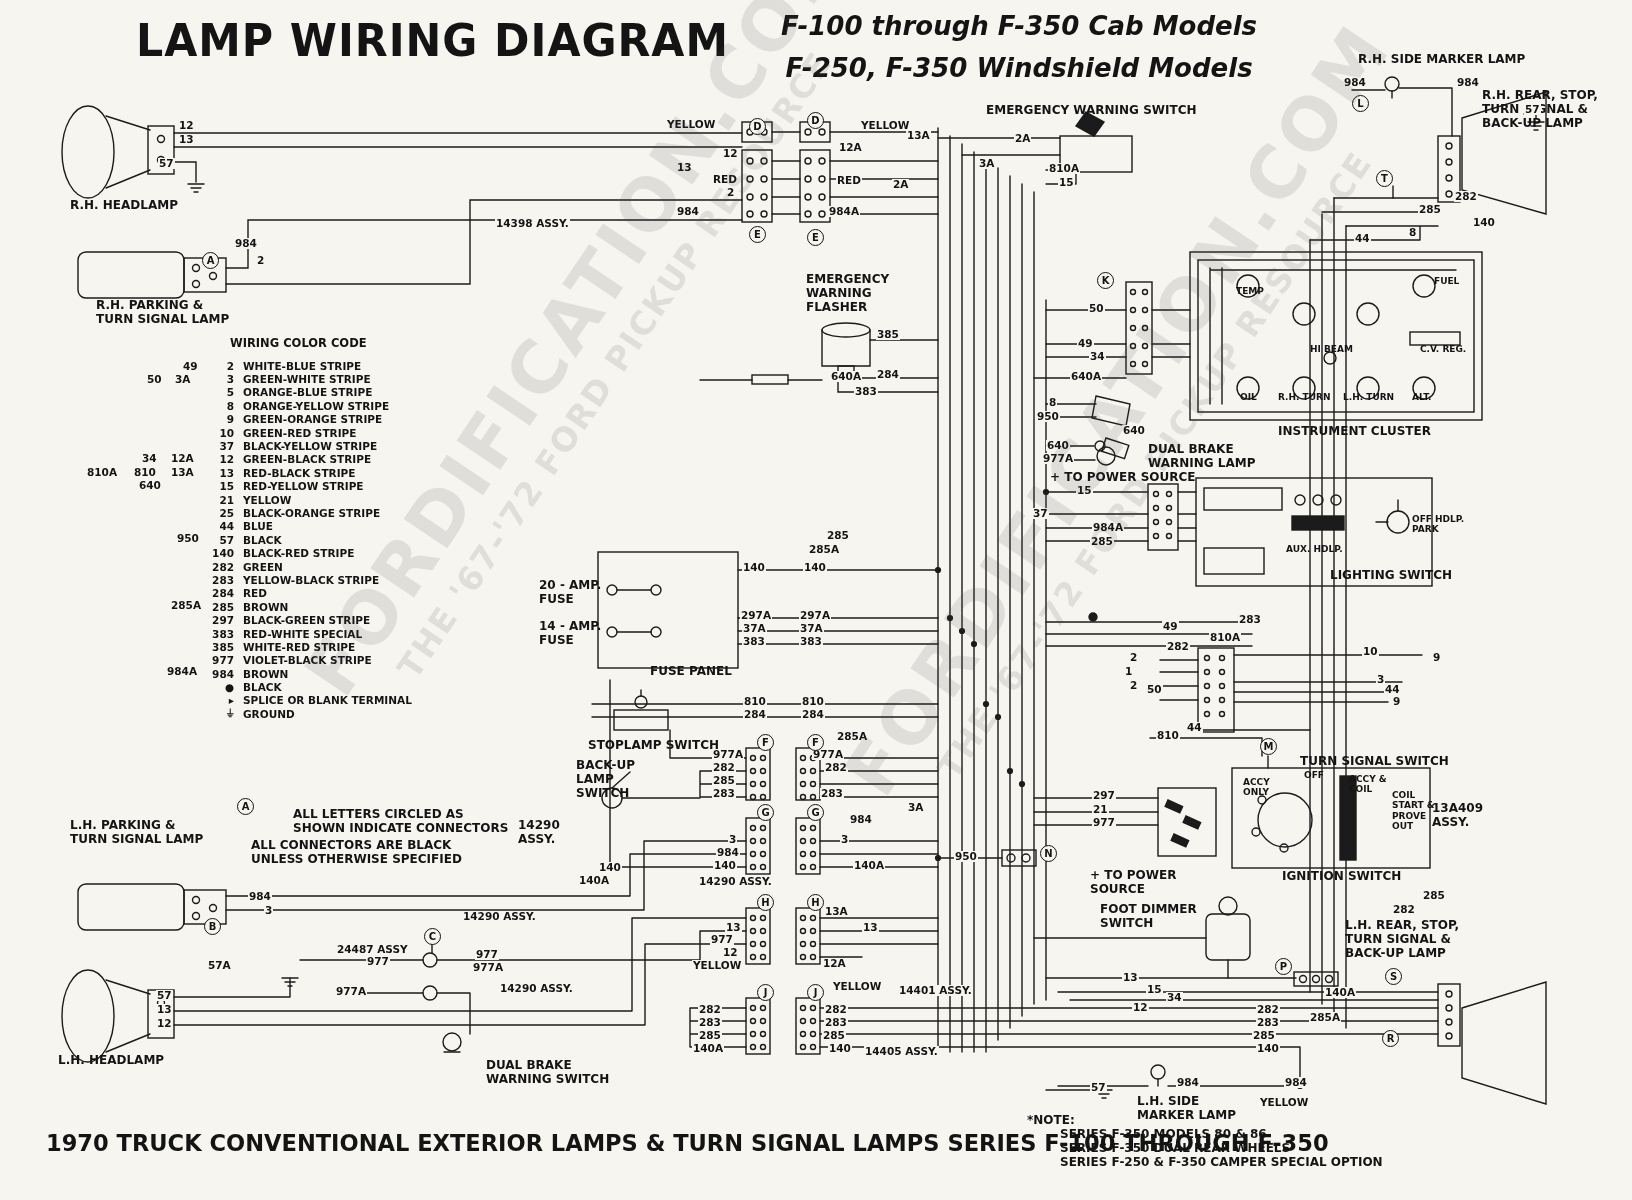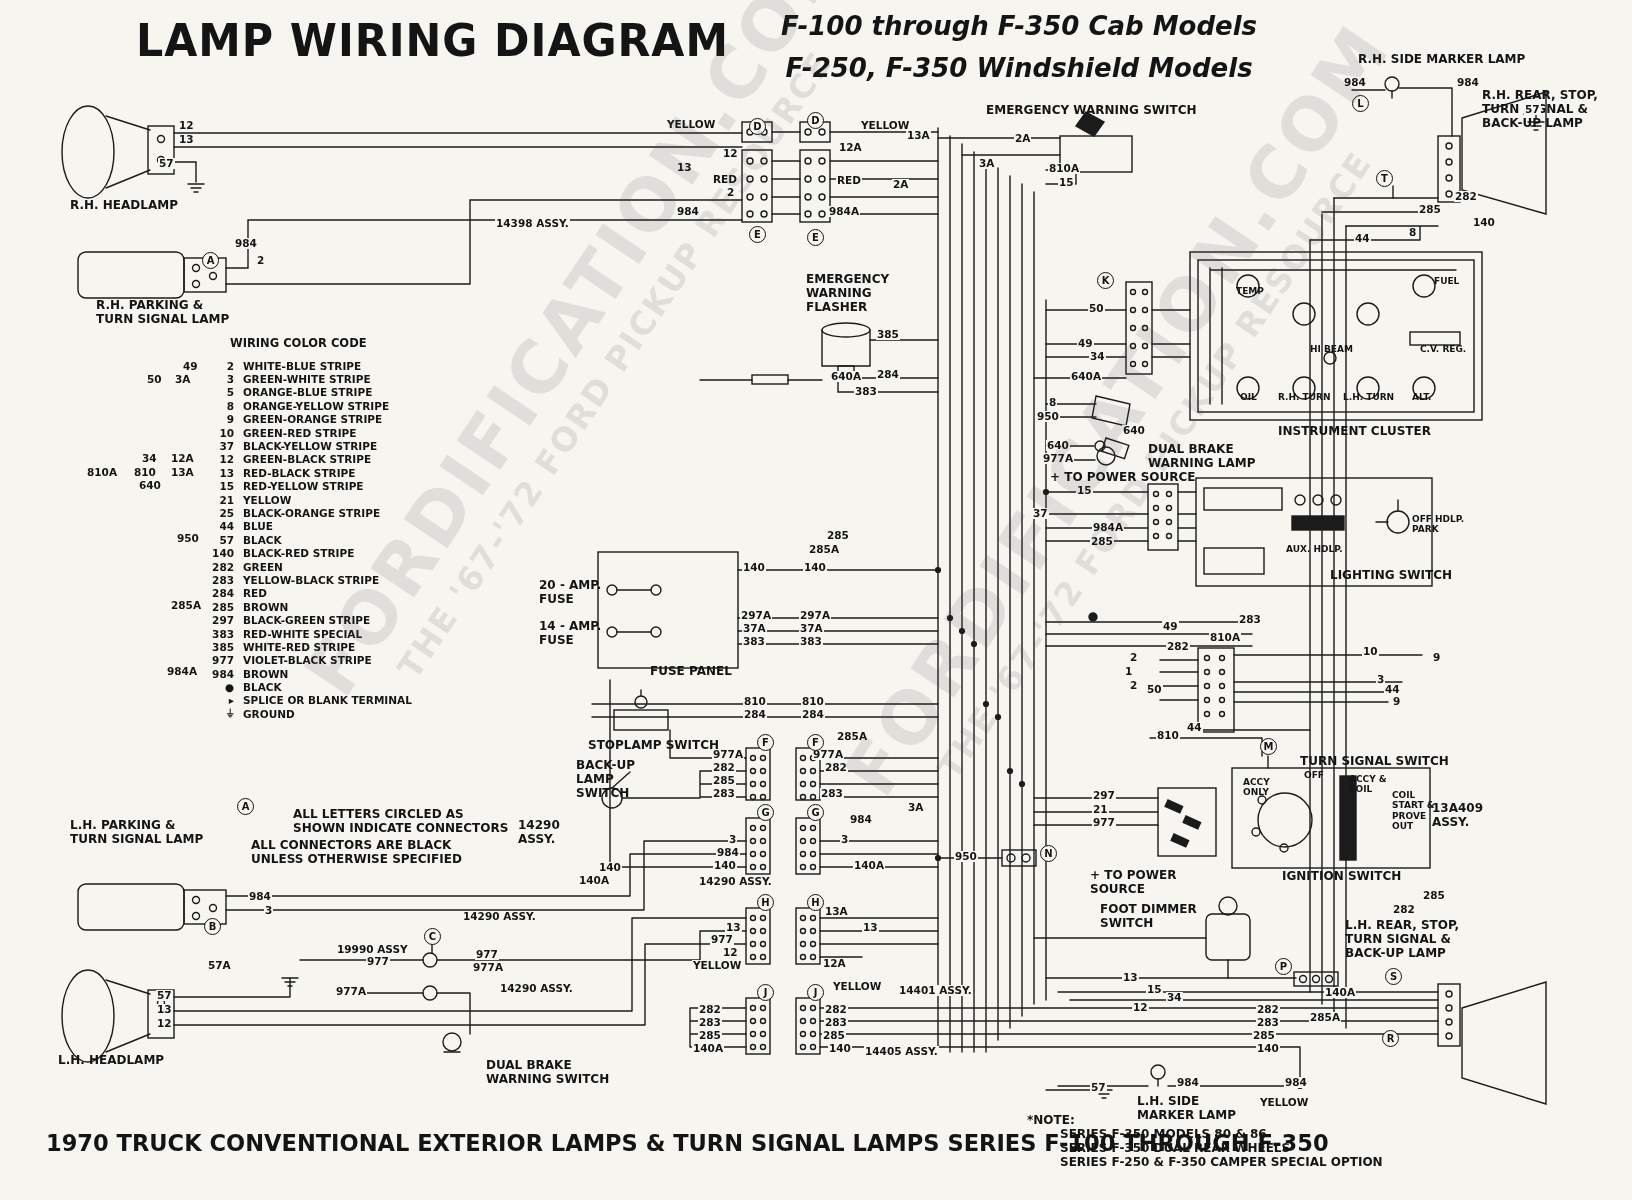--- a/index.html
+++ b/index.html
@@ -656,21 +656,21 @@
       <div class="wire-label" style="left: 692px; top: 1043px; position: absolute;">140A</div>
       <div class="wire-label" style="left: 824px; top: 1004px; position: absolute;">282</div>
       <div class="wire-label" style="left: 824px; top: 1017px; position: absolute;">283</div>
       <div class="wire-label" style="left: 822px; top: 1030px; position: absolute;">285</div>
       <div class="wire-label" style="left: 828px; top: 1043px; position: absolute;">140</div>
       <div class="wire-label" style="left: 864px; top: 1046px; position: absolute;">14405 ASSY.</div>
       <div class="wire-label" style="left: 954px; top: 851px; position: absolute;">950</div>
       <div class="wire-label" style="left: 248px; top: 891px; position: absolute;">984</div>
       <div class="wire-label" style="left: 264px; top: 905px; position: absolute;">3</div>
       <div class="wire-label" style="left: 207px; top: 960px; position: absolute;">57A</div>
-      <div class="wire-label" style="left: 336px; top: 944px; position: absolute;">19990 ASSY</div>
+      <div class="wire-label" style="left: 336px; top: 944px; position: absolute;">24487 ASSY</div>
       <div class="wire-label" style="left: 366px; top: 956px; position: absolute;">977</div>
       <div class="wire-label" style="left: 475px; top: 949px; position: absolute;">977</div>
       <div class="wire-label" style="left: 472px; top: 962px; position: absolute;">977A</div>
       <div class="wire-label" style="left: 335px; top: 986px; position: absolute;">977A</div>
       <div class="wire-label" style="left: 462px; top: 911px; position: absolute;">14290 ASSY.</div>
       <div class="wire-label" style="left: 499px; top: 983px; position: absolute;">14290 ASSY.</div>
       <div class="wire-label" style="left: 156px; top: 990px; position: absolute;">57</div>
       <div class="wire-label" style="left: 156px; top: 1004px; position: absolute;">13</div>
       <div class="wire-label" style="left: 156px; top: 1018px; position: absolute;">12</div>
       <div class="wire-label" style="left: 182px; top: 361px; position: absolute;">49</div>

